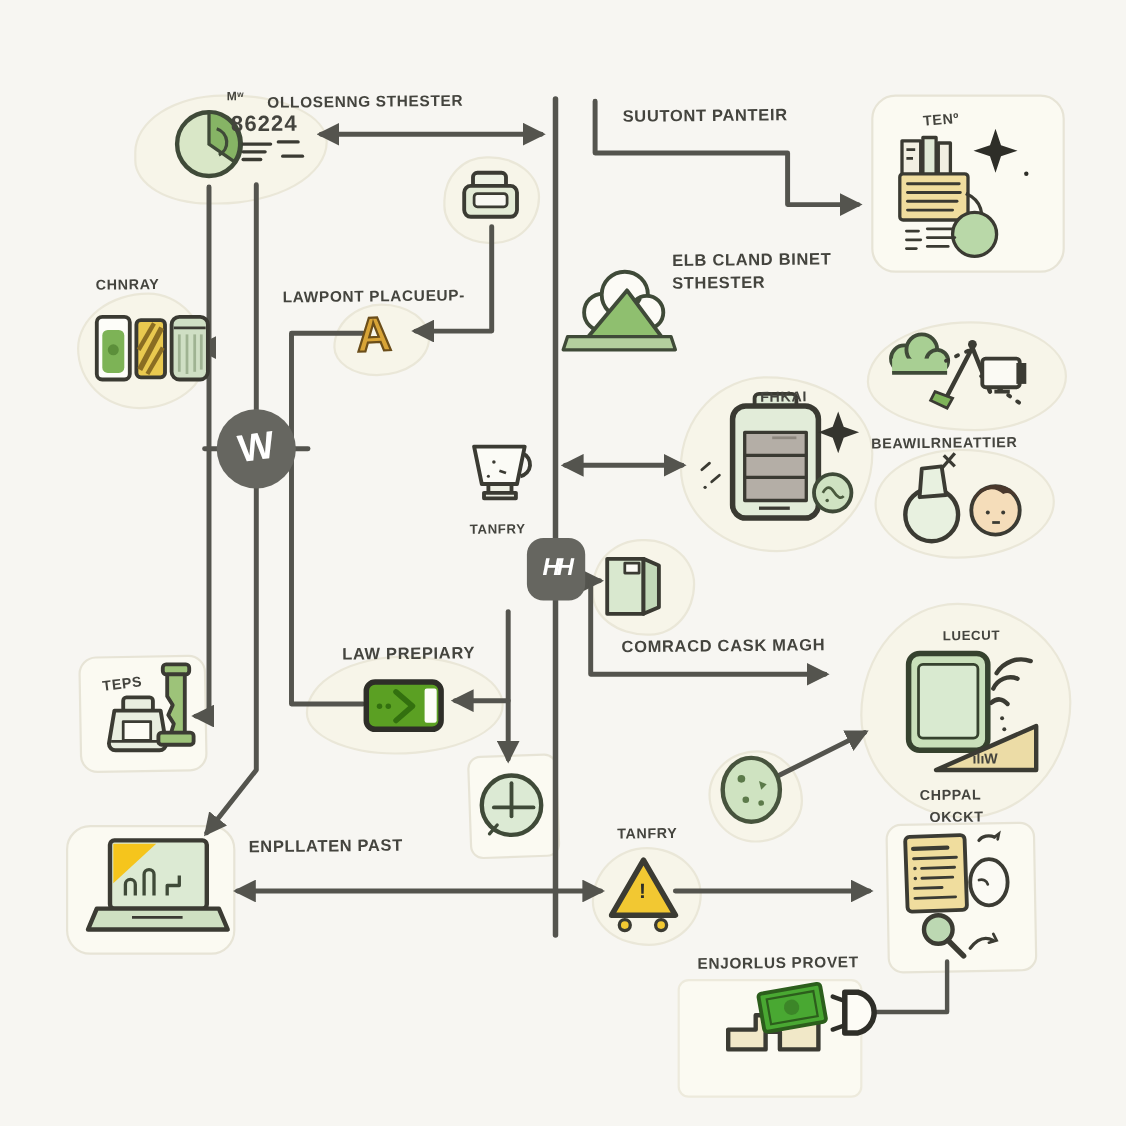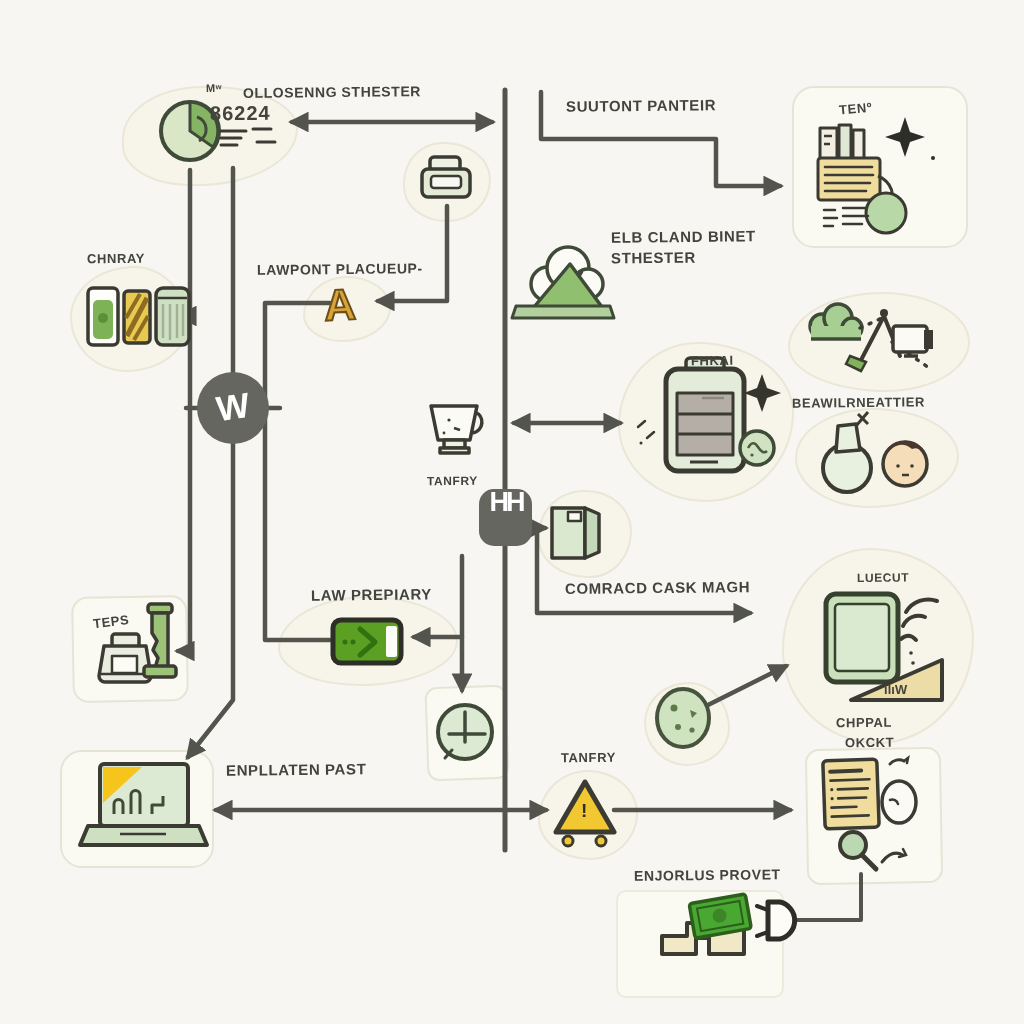--- a/index.html
+++ b/index.html
@@ -341,21 +341,21 @@
   <div class="lbl" style="left:839px;top:101px;font-size:13px;transform:rotate(-5deg);">TENº</div>
   <div class="lbl" style="left:87px;top:251px;font-size:13px;">CHNRAY</div>
   <div class="lbl" style="left:257px;top:261px;font-size:14px;">LAWPONT PLACUEUP-</div>
   <div class="glyph-a" style="left:324px;top:280px;">A</div>
   <div class="lbl" style="left:611px;top:228px;font-size:15px;">ELB CLAND BINET</div>
   <div class="lbl" style="left:611px;top:249px;font-size:15px;">STHESTER</div>
   <div class="lbl" style="left:691px;top:353px;font-size:13px;">FHKAI</div>
   <div class="lbl" style="left:792px;top:395px;font-size:13px;">BEAWILRNEATTIER</div>
   <div class="lbl" style="left:427px;top:450px;font-size:12px;margin-top:24px;">TANFRY</div>
   <div class="badge-txt" style="left:210px;top:387px;width:46px;font-size:35px;transform:rotate(-8deg);">W</div>
-  <div class="badge-txt" style="left:480px;top:487px;width:52px;font-size:27px;letter-spacing:-3px;">HH</div>
+  <div class="badge-txt" style="left:480px;top:503px;width:52px;font-size:22px;letter-spacing:-3px;font-style:italic;">HH</div>
   <div class="lbl" style="left:311px;top:586px;font-size:15px;">LAW PREPIARY</div>
   <div class="lbl" style="left:565px;top:579px;font-size:15px;">COMRACD CASK MAGH</div>
   <div class="lbl" style="left:813px;top:571px;font-size:12px;padding-left:44px;">LUECUT</div>
   <div class="lbl" style="left:884px;top:682px;font-size:13px;letter-spacing:0;">ılıW</div>
   <div class="lbl" style="left:93px;top:614px;font-size:13px;transform:rotate(-7deg);">TEPS</div>
   <div class="lbl" style="left:226px;top:761px;font-size:15px;">ENPLLATEN PAST</div>
   <div class="lbl" style="left:561px;top:750px;font-size:13px;">TANFRY</div>
   <div class="excl" style="left:581px;top:800px;font-size:19px;">!</div>
   <div class="lbl" style="left:836px;top:715px;font-size:13px;">CHPPAL</div>
   <div class="lbl" style="left:845px;top:735px;font-size:13px;text-align:center;">OKCKT</div>

